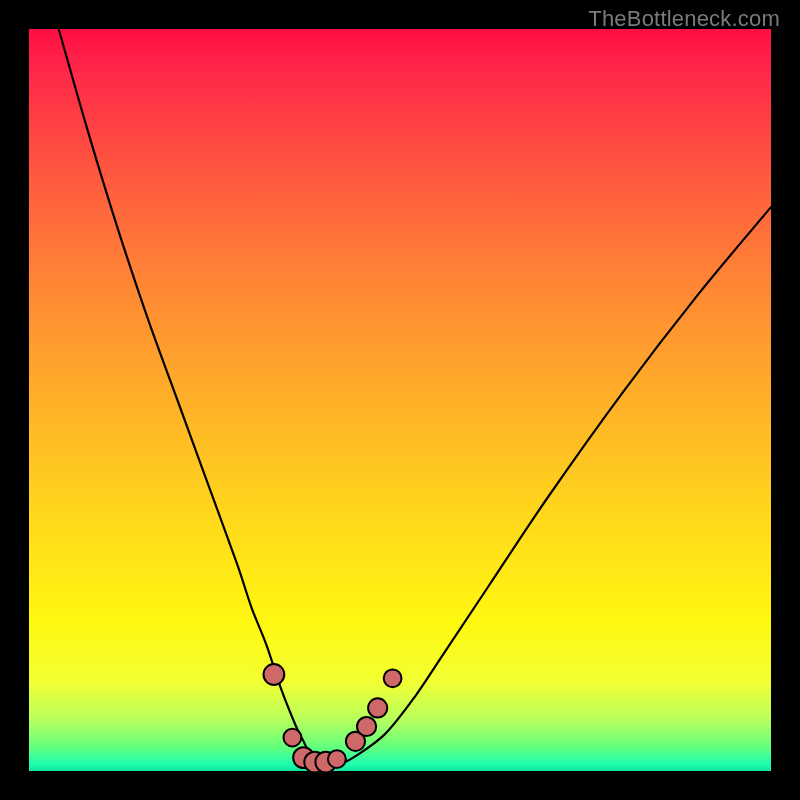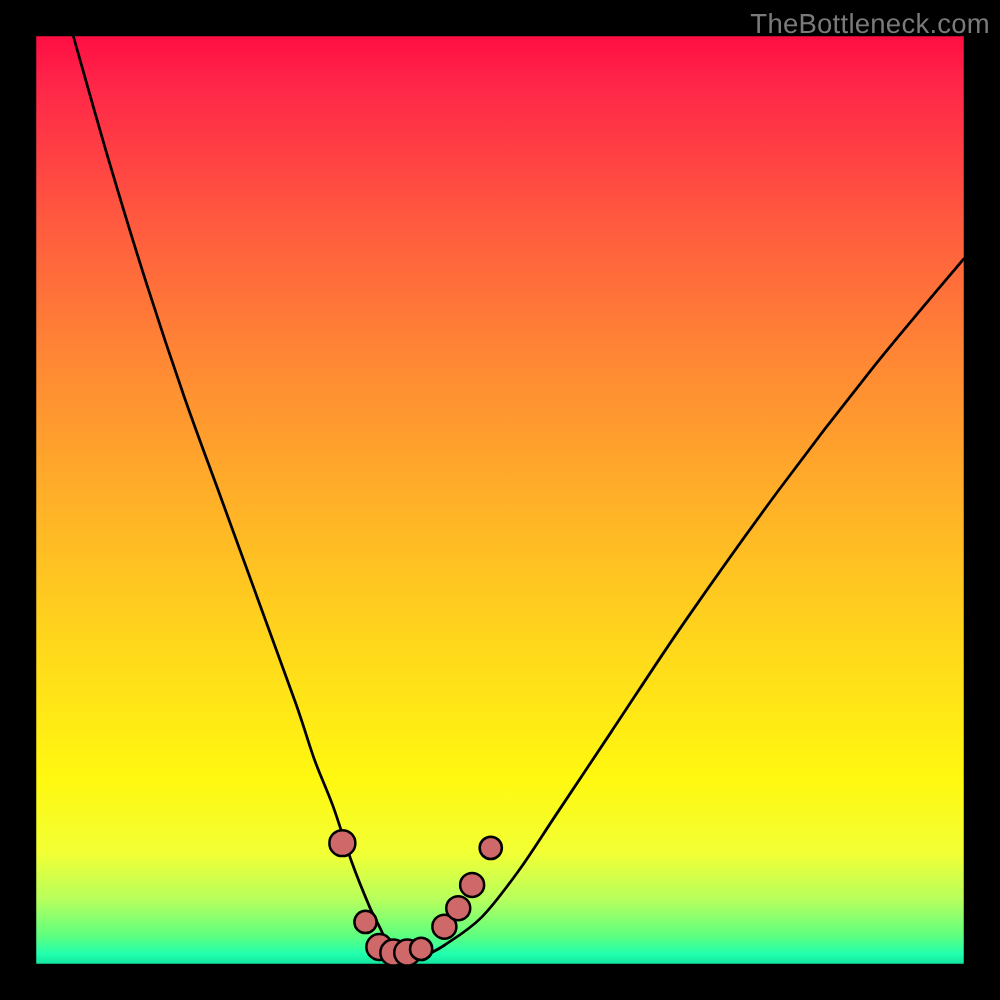--- a/index.html
+++ b/index.html
@@ -28,21 +28,21 @@
       #f2ff34 88%,
       #b8ff5c 93%,
       #5eff80 97%,
       #1fffae 99%,
       #14e59f 100%
     );
   }
   .watermark {
     position: absolute;
     top: 6px;
-    right: 8px;
+    right: 20px;
     color: #7a7a7a;
     font-size: 22px;
     font-weight: 500;
     letter-spacing: 0.2px;
     user-select: none;
   }
   svg.plot {
     position: absolute;
     left: 0;
     top: 0;

